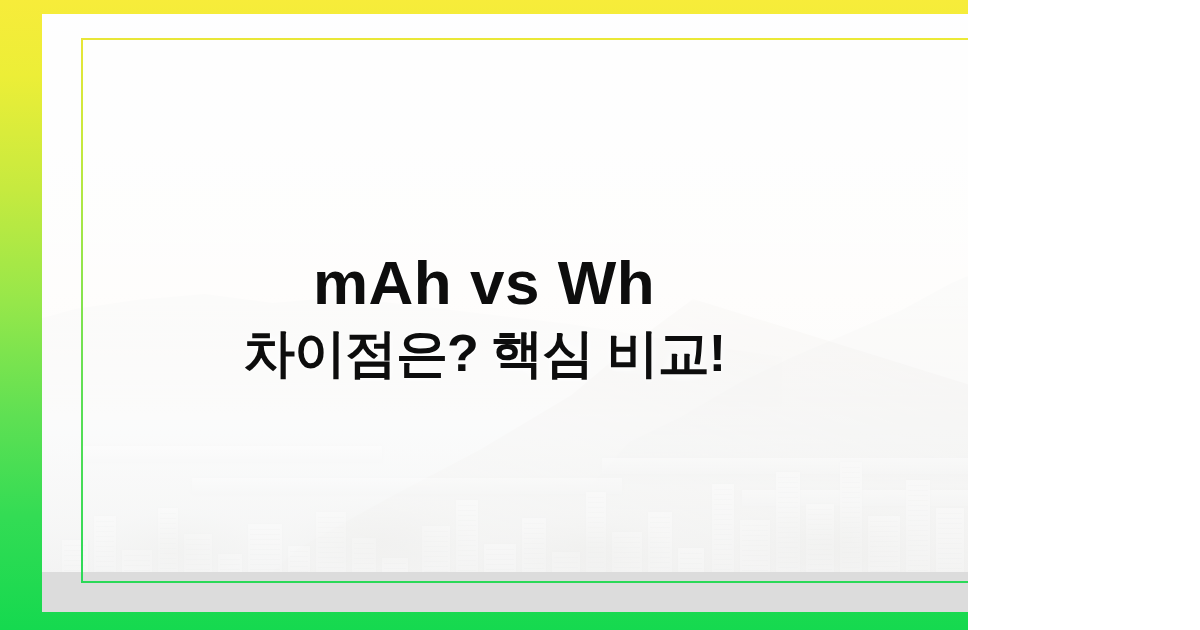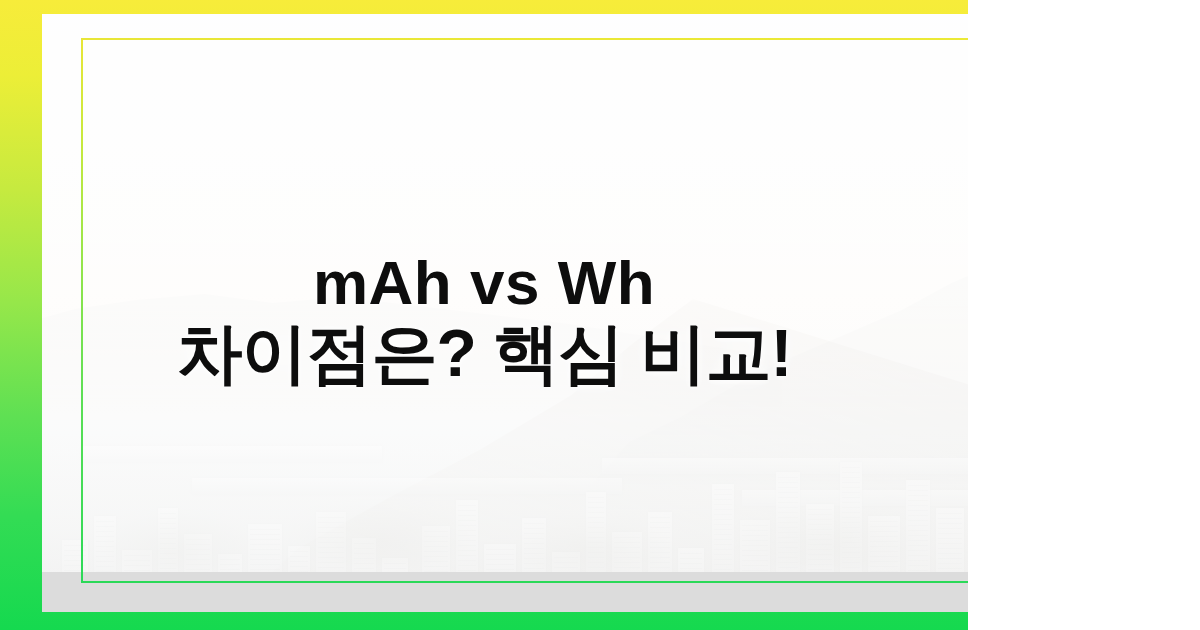--- a/index.html
+++ b/index.html
@@ -223,21 +223,21 @@
     text-shadow:
       0 0 10px rgba(255,255,255,0.85),
       0 0 22px rgba(255,255,255,0.70),
       0 2px 5px rgba(255,255,255,0.60);
   }
   .title-line-1 {
     font-size: 62px;
     line-height: 66px;
   }
   .title-line-2 {
-    font-size: 66px;
+    font-size: 52px;
     line-height: 74px;
     letter-spacing: -1px;
   }
 </style>
 </head>
 <body>
 
 <div class="canvas">
 
   <div class="frame"></div>

